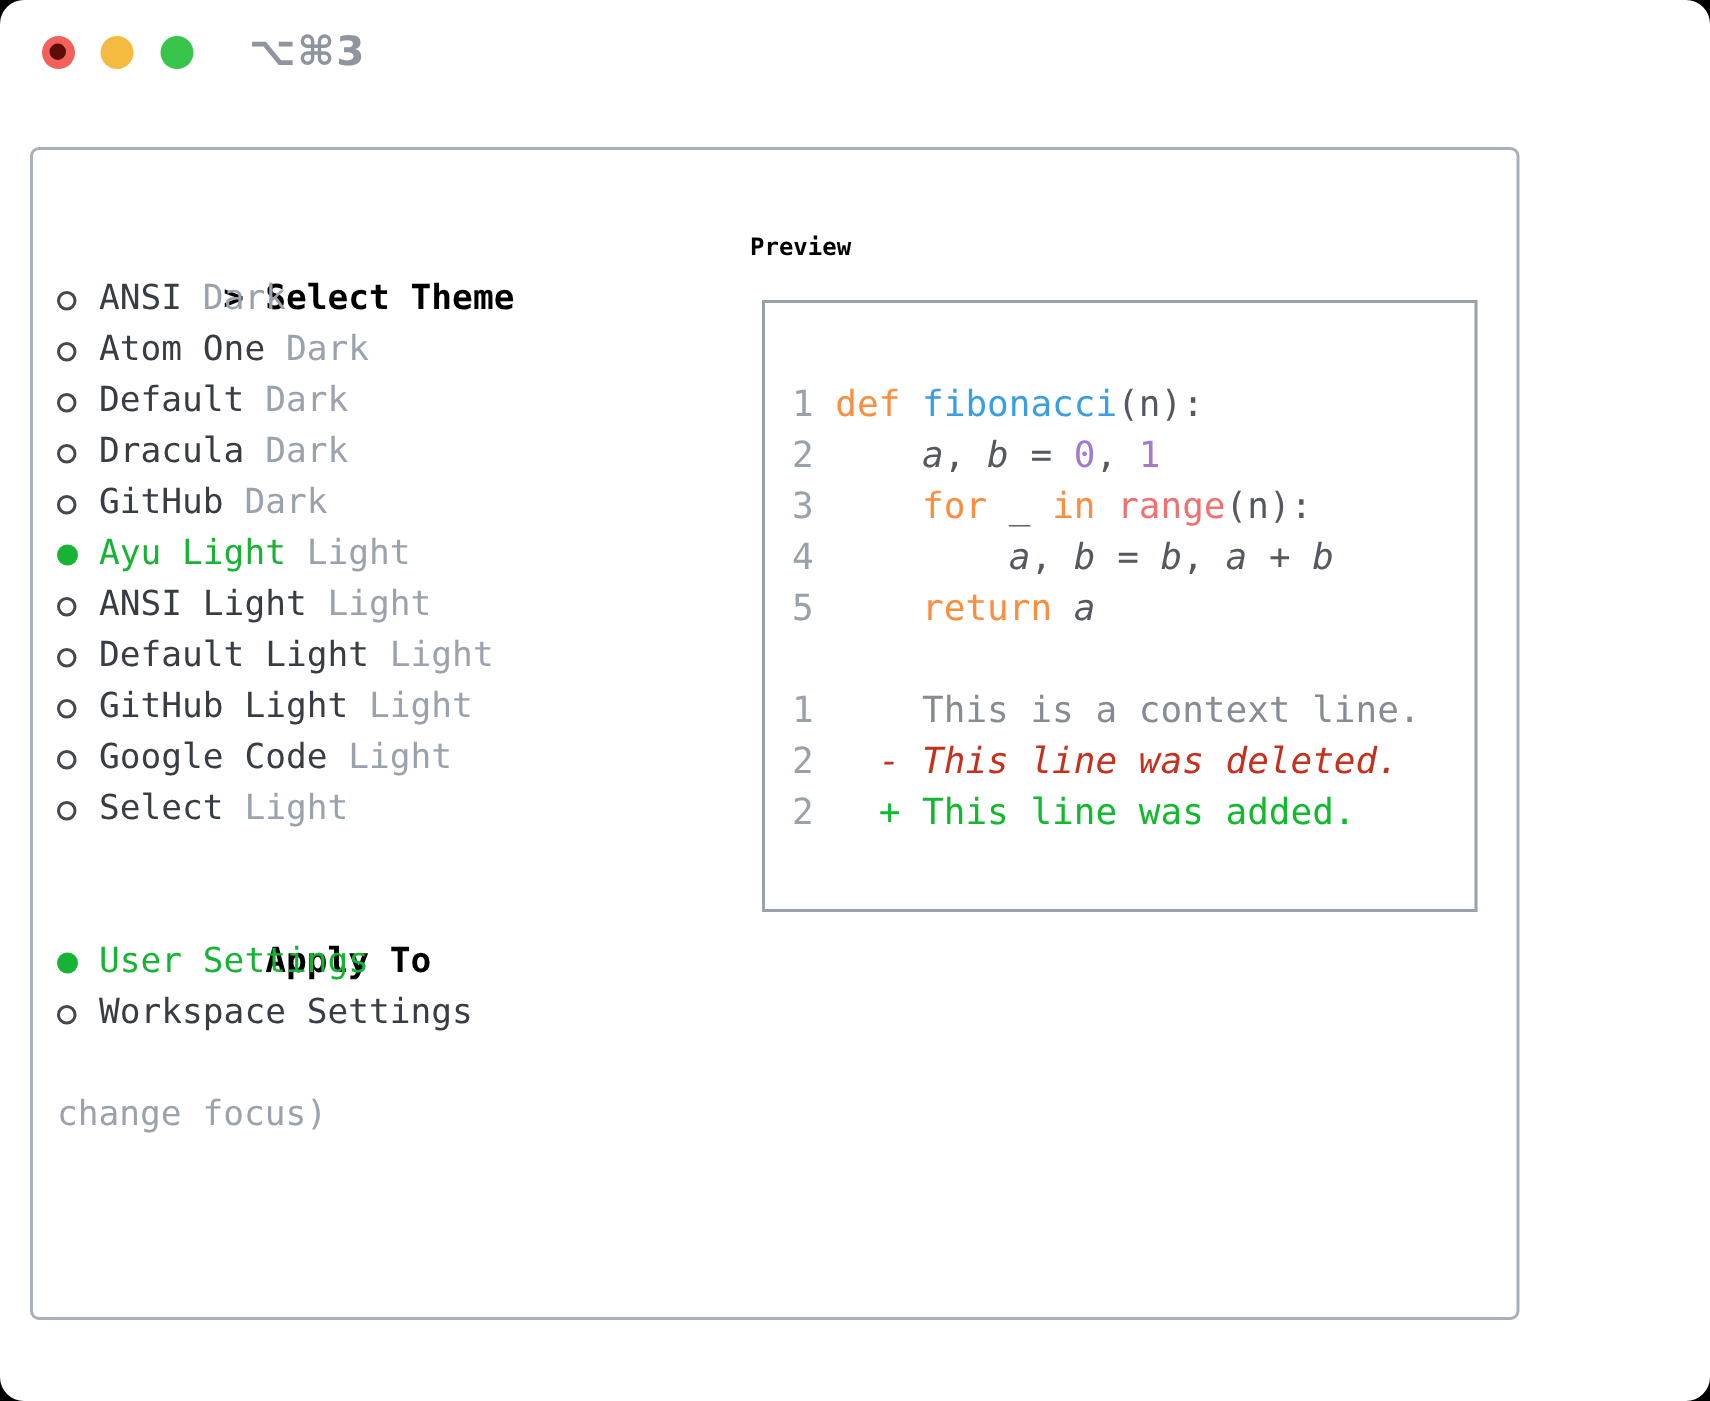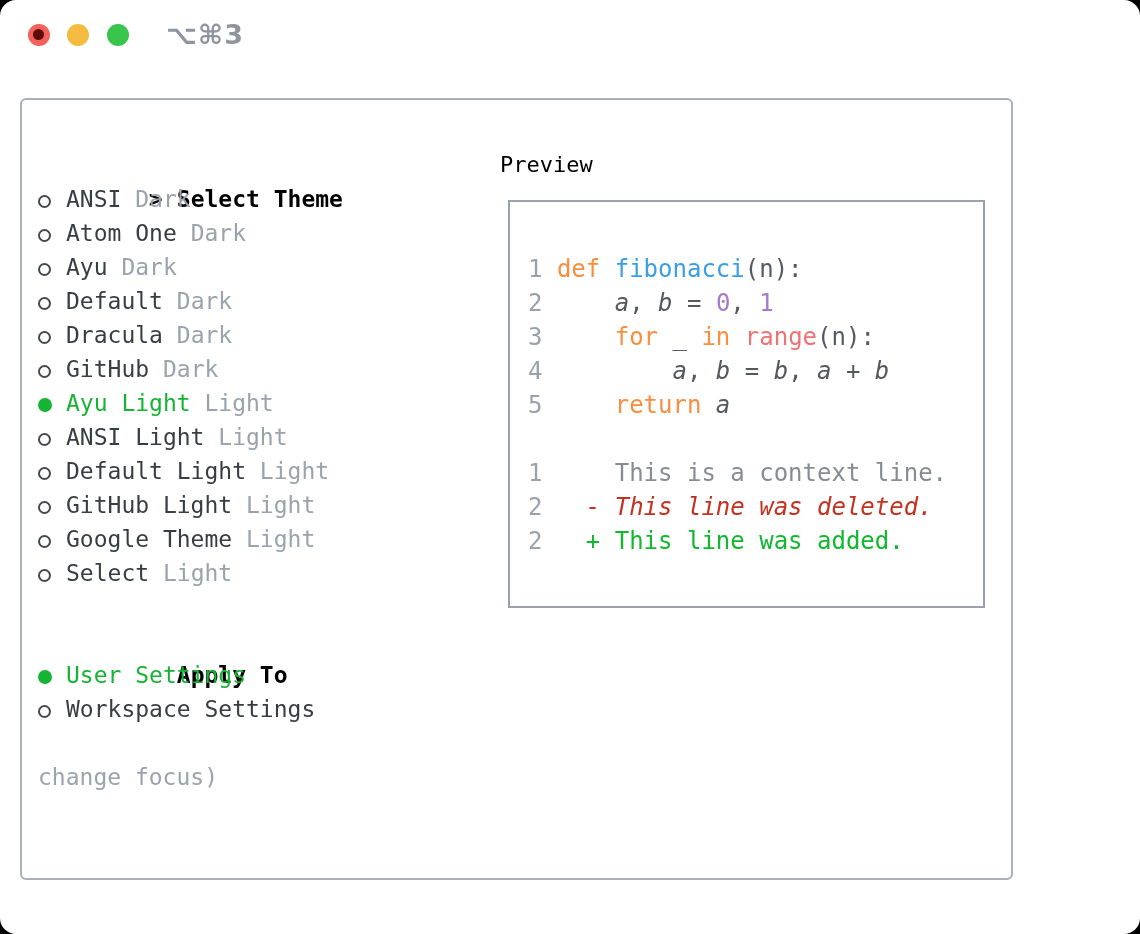--- a/index.html
+++ b/index.html
@@ -47,21 +47,21 @@
     display:inline-block;width:14px;height:14px;box-sizing:border-box;
     background:var(--c-green,#17b334);border-radius:50%;vertical-align:-1px;
   }
   .tname{color:var(--c-dark,#383d44);margin-top:40px;}
   .tname.sel{color:var(--c-green,#17b334);}
   .tsuffix{color:var(--c-suffix,#9aa2ad);}
   .hint{color:var(--c-hint,#9aa2ad);}
   
   .preview-title{
     position:absolute;left:478px;top:48px;height:34px;line-height:34px;
-    font-size:22px;font-weight:400;color:#000;
+    font-size:16px;font-weight:700;color:#000;
   }
   .preview-box{
     position:absolute;left:486px;top:100px;width:477px;height:408px;
     box-sizing:border-box;border:2px solid var(--c-boxborder,#9aa1ab);
     background:#fff;padding:50px 0 0 18px;overflow:hidden;
   }
   .crow{height:34px;line-height:34px;font-size:24px;white-space:pre;}
   .lnum{color:var(--c-lnum,#99a1aa);}
   .tok-kw{color:var(--c-kw,#fa8d3e);}
   .tok-fn{color:var(--c-fn,#399ee6);}
@@ -89,29 +89,28 @@
 
   <div class="panel">
 
     <div class="left-col">
       <div class="row">
         <span class="mark prompt">&gt;</span><span class="hdr">Select Theme</span>
       </div>
       <div id="theme-items">
           <div class="row"><span class="mark"><span class="ring"></span></span><span class="tname">ANSI</span><span class="tsuffix"> Dark</span></div>
           <div class="row"><span class="mark"><span class="ring"></span></span><span class="tname">Atom One</span><span class="tsuffix"> Dark</span></div>
-          <div class="row"><span class="mark"><span class="ring"></span></span><span class="tname">Ayu</span><span class="tsuffix"> Dark</span></div>
           <div class="row"><span class="mark"><span class="ring"></span></span><span class="tname">Default</span><span class="tsuffix"> Dark</span></div>
           <div class="row"><span class="mark"><span class="ring"></span></span><span class="tname">Dracula</span><span class="tsuffix"> Dark</span></div>
           <div class="row"><span class="mark"><span class="ring"></span></span><span class="tname">GitHub</span><span class="tsuffix"> Dark</span></div>
           <div class="row"><span class="mark"><span class="fill"></span></span><span class="tname sel">Ayu Light</span><span class="tsuffix"> Light</span></div>
           <div class="row"><span class="mark"><span class="ring"></span></span><span class="tname">ANSI Light</span><span class="tsuffix"> Light</span></div>
           <div class="row"><span class="mark"><span class="ring"></span></span><span class="tname">Default Light</span><span class="tsuffix"> Light</span></div>
           <div class="row"><span class="mark"><span class="ring"></span></span><span class="tname">GitHub Light</span><span class="tsuffix"> Light</span></div>
-          <div class="row"><span class="mark"><span class="ring"></span></span><span class="tname">Google Theme</span><span class="tsuffix"> Light</span></div>
+          <div class="row"><span class="mark"><span class="ring"></span></span><span class="tname">Google Code</span><span class="tsuffix"> Light</span></div>
           <div class="row"><span class="mark"><span class="ring"></span></span><span class="tname">Select</span><span class="tsuffix"> Light</span></div>
         </div>
       <div class="row spacer"></div>
       <div class="row">
         <span class="mark"></span><span class="hdr">Apply To</span>
       </div>
       <div id="apply-items">
           <div class="row"><span class="mark"><span class="fill"></span></span><span class="tname sel">User Settings</span></div>
           <div class="row"><span class="mark"><span class="ring"></span></span><span class="tname">Workspace Settings</span></div>
         </div>

